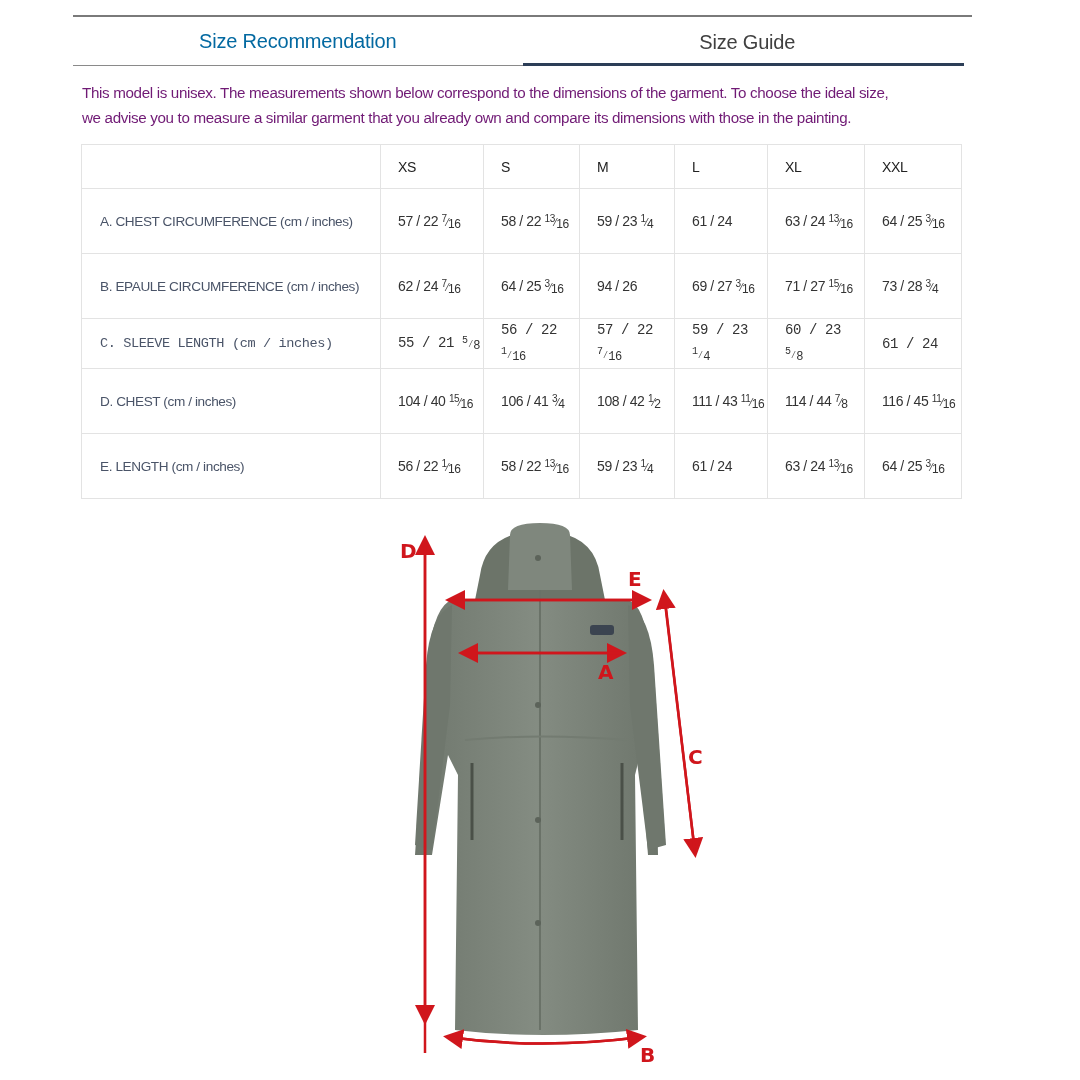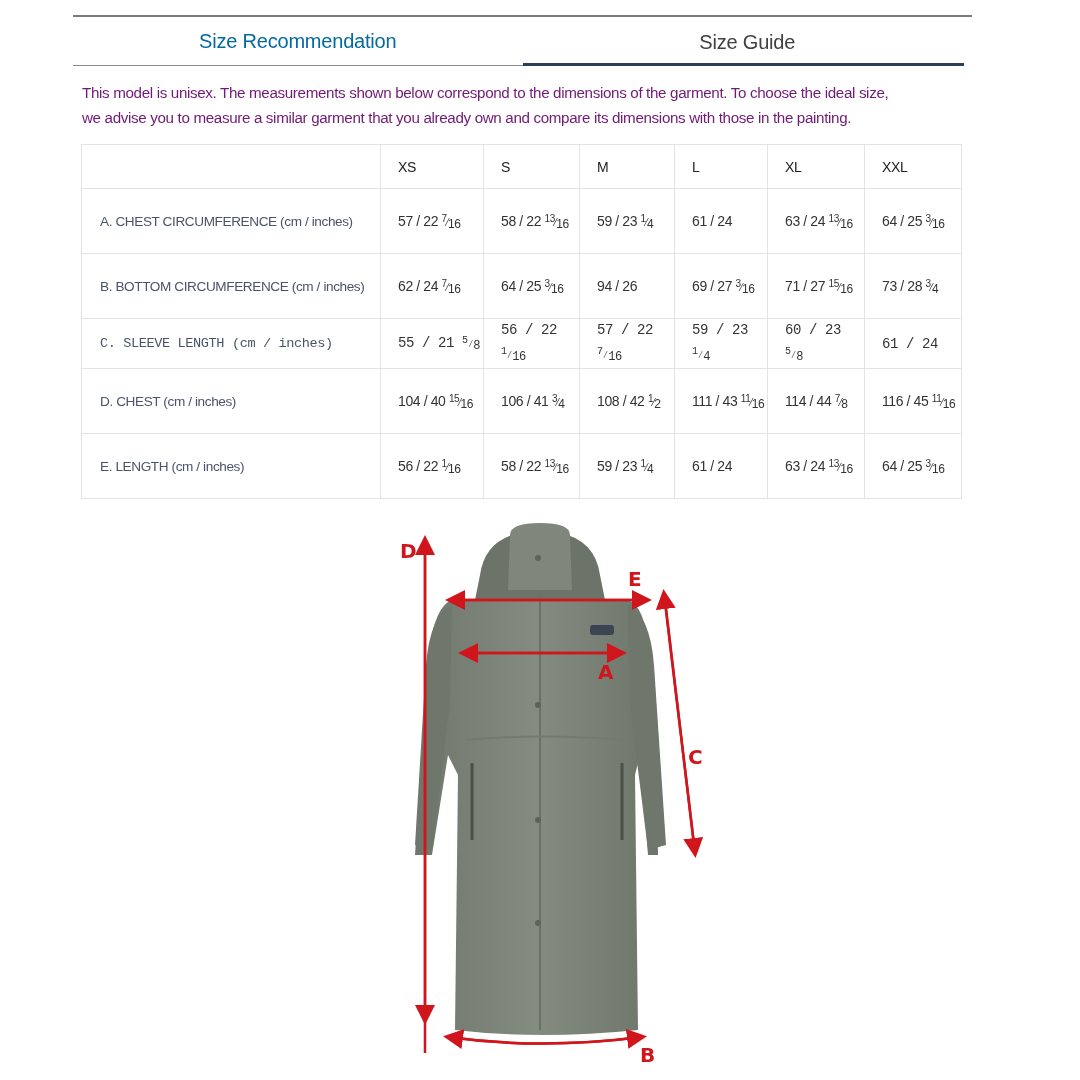--- a/index.html
+++ b/index.html
@@ -64,21 +64,21 @@
       <tr class="r">
         <td class="label">A. CHEST CIRCUMFERENCE (cm / inches)</td>
         <td class="val">57 / 22 <span class="frac"><sup>7</sup>⁄<sub>16</sub></span></td>
         <td class="val">58 / 22 <span class="frac"><sup>13</sup>⁄<sub>16</sub></span></td>
         <td class="val">59 / 23 <span class="frac"><sup>1</sup>⁄<sub>4</sub></span></td>
         <td class="val">61 / 24</td>
         <td class="val">63 / 24 <span class="frac"><sup>13</sup>⁄<sub>16</sub></span></td>
         <td class="val">64 / 25 <span class="frac"><sup>3</sup>⁄<sub>16</sub></span></td>
       </tr>
       <tr class="r">
-        <td class="label">B. BOTTOM CIRCUMFERENCE (cm / inches)</td>
+        <td class="label">B. EPAULE CIRCUMFERENCE (cm / inches)</td>
         <td class="val">62 / 24 <span class="frac"><sup>7</sup>⁄<sub>16</sub></span></td>
         <td class="val">64 / 25 <span class="frac"><sup>3</sup>⁄<sub>16</sub></span></td>
         <td class="val">94 / 26</td>
         <td class="val">69 / 27 <span class="frac"><sup>3</sup>⁄<sub>16</sub></span></td>
         <td class="val">71 / 27 <span class="frac"><sup>15</sup>⁄<sub>16</sub></span></td>
         <td class="val">73 / 28 <span class="frac"><sup>3</sup>⁄<sub>4</sub></span></td>
       </tr>
       <tr class="r short">
         <td class="label">C. SLEEVE LENGTH (cm / inches)</td>
         <td class="val">55 / 21 <span class="frac"><sup>5</sup>⁄<sub>8</sub></span></td>

